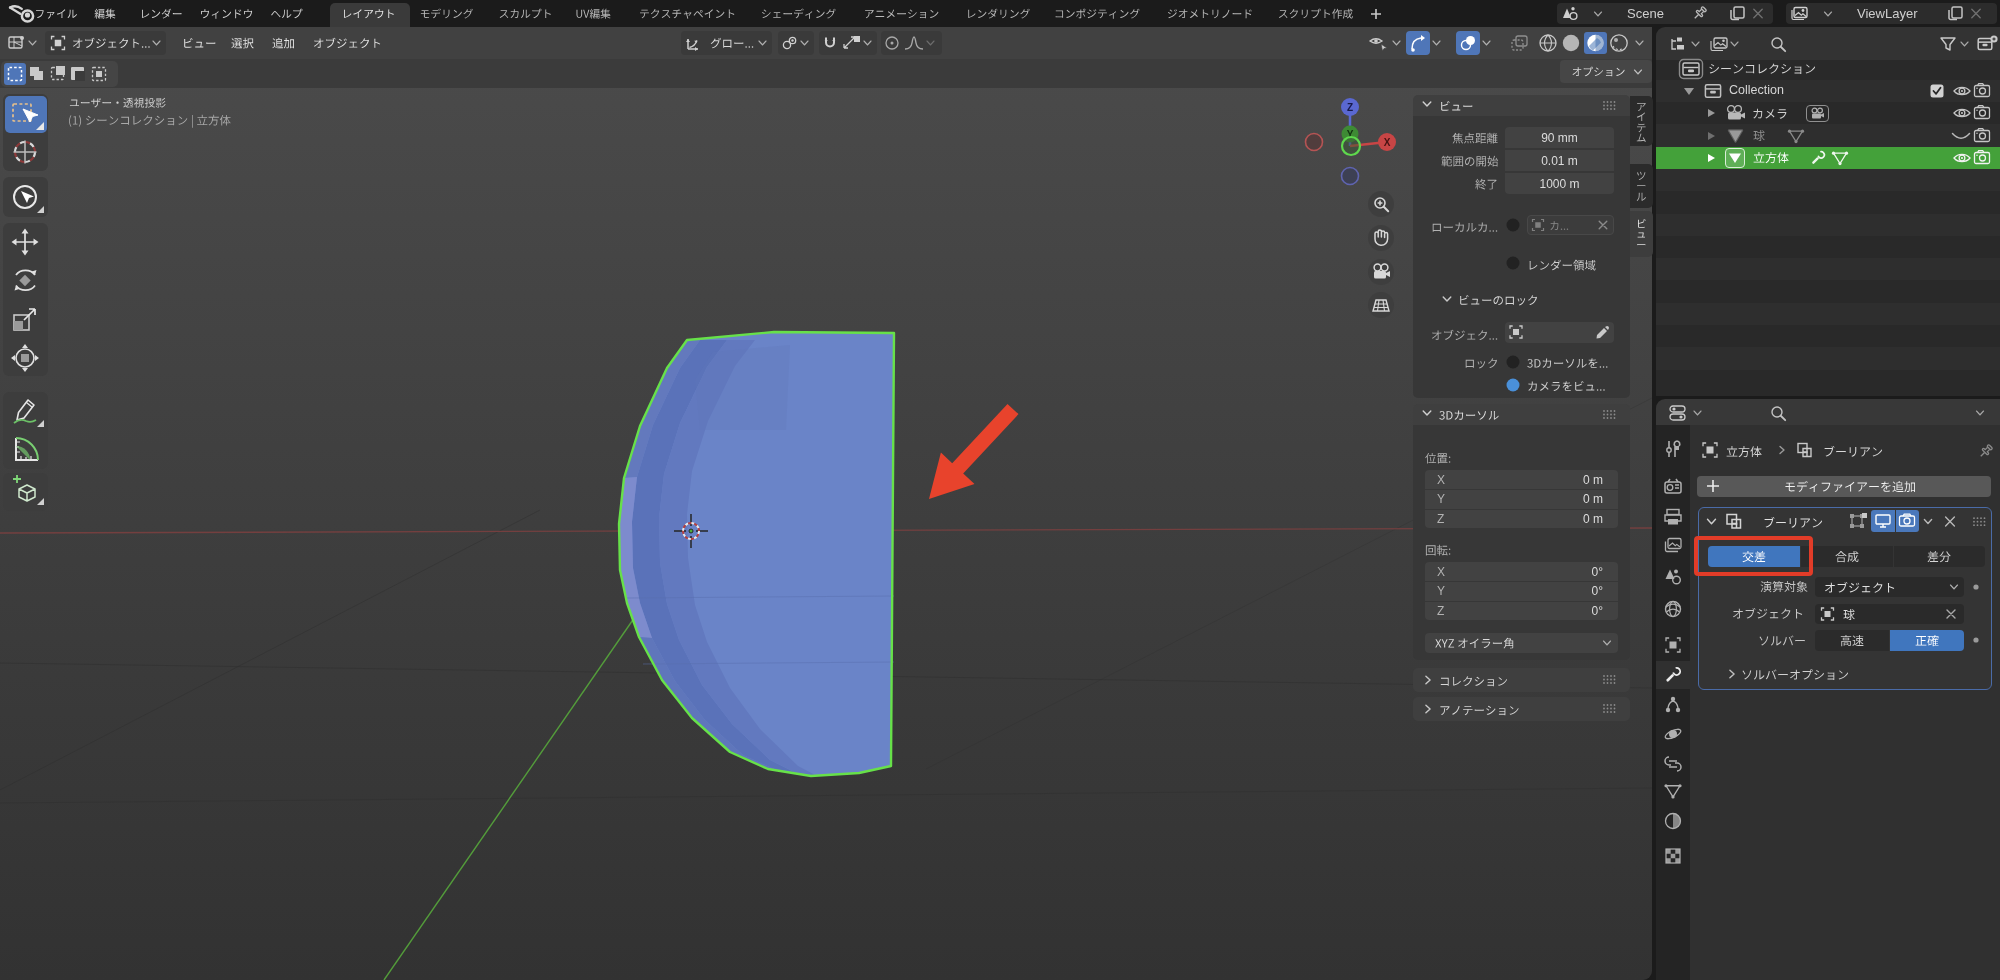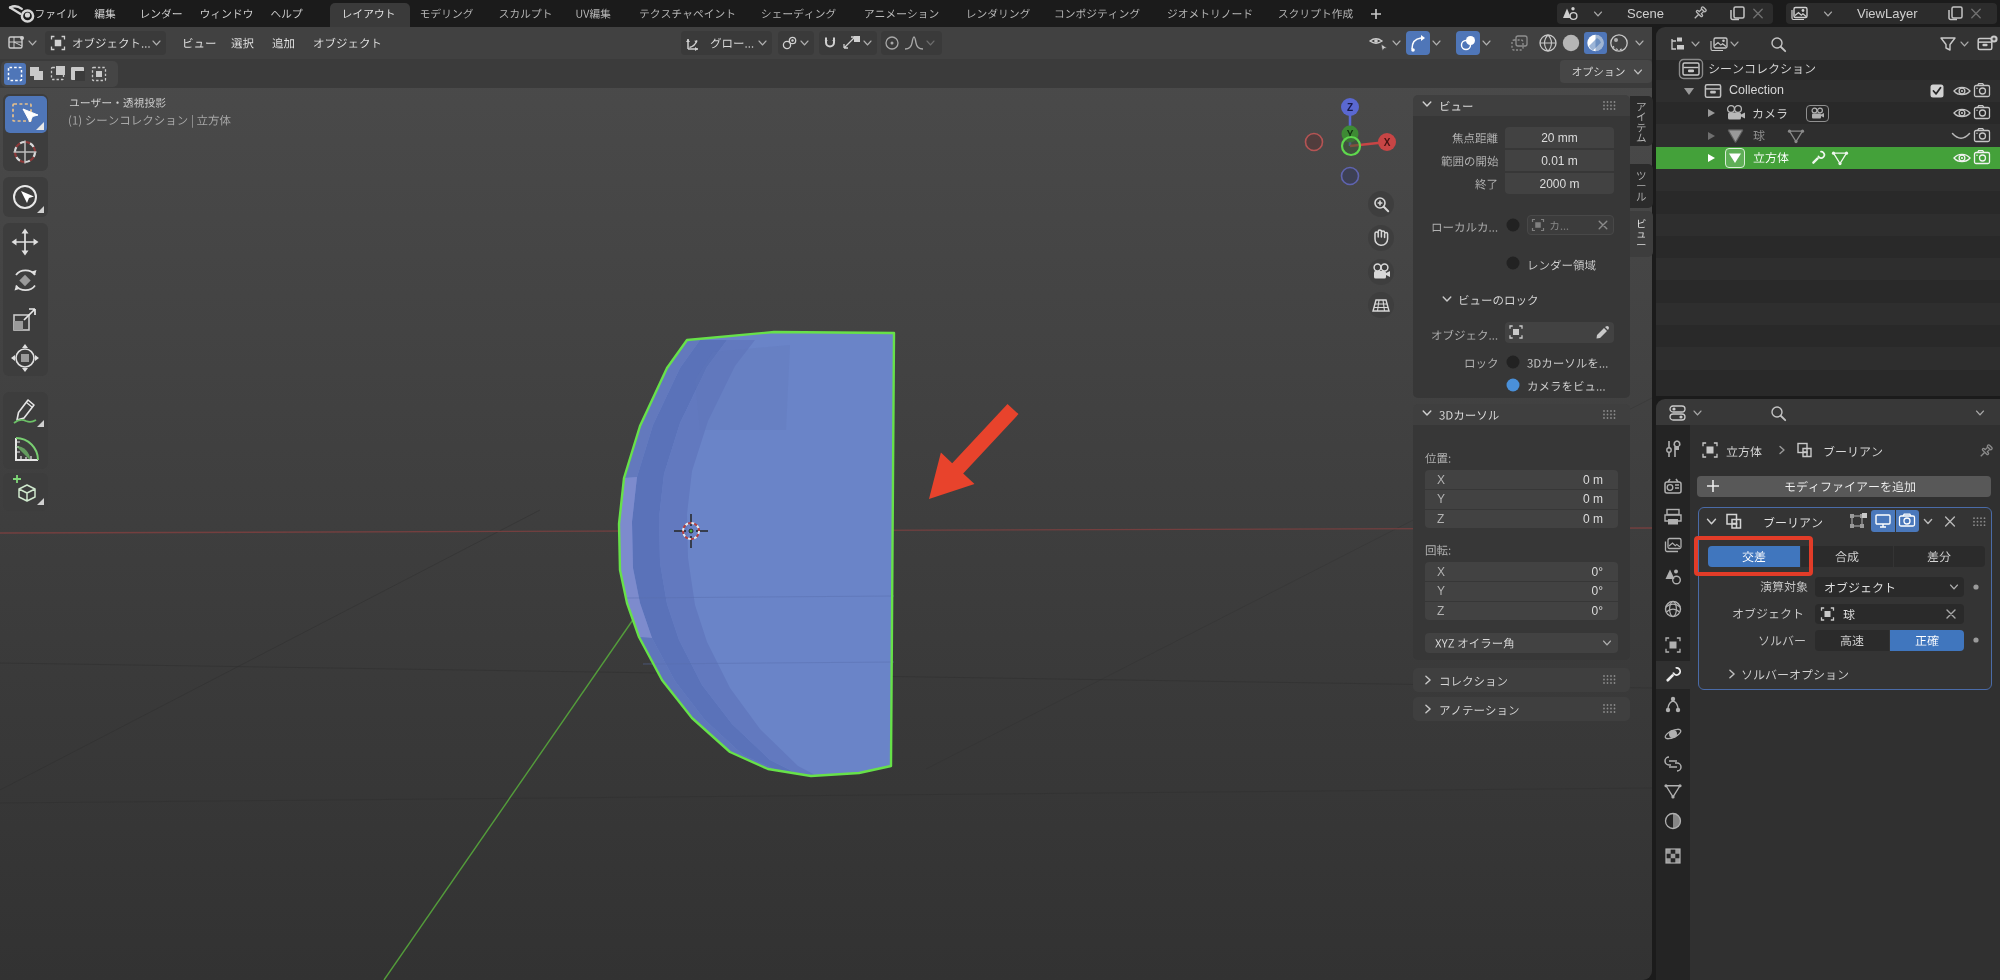--- a/index.html
+++ b/index.html
@@ -419,31 +419,31 @@
     <circle cx="12.5" cy="5.5" r="0.9" fill="#8a8a8a"></circle>
     <circle cx="2.0" cy="9.0" r="0.9" fill="#8a8a8a"></circle>
     <circle cx="5.5" cy="9.0" r="0.9" fill="#8a8a8a"></circle>
     <circle cx="9.0" cy="9.0" r="0.9" fill="#8a8a8a"></circle>
     <circle cx="12.5" cy="9.0" r="0.9" fill="#8a8a8a"></circle>
   </svg>
 <div style="position:absolute;left:1505px;top:126.5px;width:109px;height:21.5px;background:#424242;border-radius:4px 4px 0 0;"></div>
 <svg style="position:absolute;left:1452.0px;top:130.5px" width="48" height="15" viewBox="0 -11.5 48 14.9">
     <path d="M4 -1.3C4.1 -0.6 4.2 0.3 4.2 0.8L5 0.7C5 0.2 4.9 -0.7 4.8 -1.4ZM6.3 -1.3C6.6 -0.6 6.9 0.3 7 0.8L7.9 0.6C7.8 0.1 7.4 -0.8 7.1 -1.4ZM8.7 -1.4C9.2 -0.7 9.9 0.3 10.2 0.9L11 0.6C10.7 0 10.1 -1 9.5 -1.6ZM2 -1.6C1.7 -0.8 1.1 0.1 0.6 0.6L1.3 0.9C2 0.4 2.5 -0.5 2.8 -1.4ZM3 -7.3H5.8V-6.3H3V-7.3ZM6.6 -9.6C6.5 -9.2 6.2 -8.6 5.9 -8.1H3.5C3.7 -8.5 4 -9 4.2 -9.4L3.3 -9.7C2.6 -8.2 1.5 -6.7 0.3 -5.8C0.6 -5.6 0.9 -5.3 1.1 -5.2C1.4 -5.5 1.8 -5.8 2.1 -6.2V-2H10.8V-2.8H6.7V-3.9H9.8V-4.6H6.7V-5.6H9.8V-6.3H6.7V-7.3H10.5V-8.1H6.8C7.1 -8.5 7.3 -8.9 7.6 -9.4ZM5.8 -5.6V-4.6H3V-5.6ZM5.8 -3.9V-2.8H3V-3.9Z M14.2 -5.3H20.2V-3.3H14.2ZM15.4 -1.5C15.6 -0.7 15.7 0.2 15.7 0.8L16.5 0.7C16.5 0.1 16.4 -0.8 16.2 -1.5ZM17.8 -1.5C18.1 -0.7 18.5 0.2 18.6 0.8L19.4 0.6C19.3 0 18.9 -0.9 18.6 -1.6ZM20.1 -1.6C20.7 -0.8 21.4 0.2 21.6 0.8L22.4 0.5C22.1 -0.1 21.5 -1.1 20.9 -1.9ZM13.5 -1.8C13.2 -0.9 12.6 0 12 0.5L12.8 0.9C13.4 0.3 14 -0.7 14.4 -1.6ZM13.4 -6.2V-2.5H21.1V-6.2H17.6V-7.6H22V-8.4H17.6V-9.7H16.7V-6.2Z M24.8 -8.4H27V-6.4H24.8ZM28.7 -9.2V0.9H29.5V0.4H34.1V-0.4H29.5V-2.4H33.4V-6.5H29.5V-8.4H33.9V-9.2ZM29.5 -5.7H32.6V-3.2H29.5ZM23.4 -0.5 23.6 0.4C24.8 0 26.6 -0.4 28.3 -0.8L28.2 -1.6L26.4 -1.1V-3.2H28.1V-4H26.4V-5.6H27.8V-9.2H24V-5.6H25.6V-1L24.8 -0.8V-4.6H24V-0.6Z M37.4 -9.7V-8.7H35V-8H40.6V-8.7H38.2V-9.7ZM43.8 -9.5C43.7 -8.9 43.4 -8.1 43.2 -7.5H42C42.2 -8.1 42.4 -8.8 42.6 -9.5L41.8 -9.7C41.4 -8.1 40.8 -6.5 40 -5.4V-7.5H39.3V-4.9H36.2V-7.5H35.5V-4.3H37.4L37.2 -3.5H35.2V0.9H35.9V-2.9H37.1C37 -2.3 36.9 -1.8 36.8 -1.3L36.2 -1.3L36.3 -0.7L38.7 -0.9C38.8 -0.7 38.8 -0.5 38.9 -0.3L39.4 -0.5C39.3 -1 39 -1.8 38.7 -2.4L38.1 -2.2C38.3 -2 38.4 -1.7 38.5 -1.4L37.5 -1.4C37.6 -1.8 37.7 -2.3 37.8 -2.9H39.6V0.1C39.6 0.2 39.5 0.2 39.4 0.2C39.3 0.3 38.8 0.3 38.3 0.2C38.4 0.4 38.5 0.7 38.5 0.9C39.2 0.9 39.7 0.9 40 0.8C40.2 0.7 40.3 0.5 40.3 0.1V-3.5H38L38.1 -4.3H40V-5.2C40.2 -5.1 40.5 -4.9 40.6 -4.8C40.7 -5 40.9 -5.3 41.1 -5.6V0.9H41.9V0.3H45.6V-0.5H44V-2.1H45.3V-2.8H44V-4.4H45.3V-5.1H44V-6.7H45.4V-7.5H44C44.2 -8 44.5 -8.7 44.7 -9.3ZM38.3 -7.7C38.1 -7.3 38 -7 37.8 -6.8C37.5 -7 37.1 -7.1 36.8 -7.3L36.5 -6.9C36.8 -6.7 37.1 -6.5 37.4 -6.3C37.1 -6 36.7 -5.6 36.4 -5.4C36.5 -5.3 36.8 -5.1 36.8 -5C37.2 -5.3 37.6 -5.6 37.9 -6C38.2 -5.7 38.5 -5.5 38.7 -5.3L39.1 -5.7C38.9 -5.9 38.6 -6.2 38.2 -6.4C38.5 -6.8 38.7 -7.1 38.9 -7.5ZM41.9 -4.4H43.2V-2.8H41.9ZM41.9 -5.1V-6.7H43.2V-5.1ZM41.9 -2.1H43.2V-0.5H41.9Z" fill="#b2b2b2"></path>
   </svg>
-<div style="position:absolute;left:1505px;top:131.5px;font:400 12px &quot;Liberation Sans&quot;,sans-serif;color:#dcdcdc;line-height:12px;white-space:nowrap;width:109px;text-align:center;">20 mm</div>
+<div style="position:absolute;left:1505px;top:131.5px;font:400 12px &quot;Liberation Sans&quot;,sans-serif;color:#dcdcdc;line-height:12px;white-space:nowrap;width:109px;text-align:center;">90 mm</div>
 <div style="position:absolute;left:1505px;top:149.5px;width:109px;height:21.5px;background:#424242;"></div>
 <svg style="position:absolute;left:1440.5px;top:153.5px" width="59" height="15" viewBox="0 -11.5 59 14.9">
     <path d="M1 -5V-1.8H2.9V-1.1H0.5V-0.4H2.9V0.9H3.6V-0.4H6V-1.1H3.6V-1.8H5.6V-5H3.6V-5.7H5.8V-6.3H3.6V-6.9H2.9V-6.3H0.7V-5.7H2.9V-5ZM6.3 -6.5V-0.5C6.3 0.5 6.6 0.8 7.7 0.8C7.9 0.8 9.5 0.8 9.8 0.8C10.8 0.8 11 0.3 11.1 -1.2C10.9 -1.2 10.5 -1.4 10.3 -1.5C10.3 -0.3 10.2 0 9.7 0C9.4 0 8.1 0 7.8 0C7.2 0 7.1 -0.1 7.1 -0.5V-5.7H9.7V-3.1C9.7 -2.9 9.6 -2.9 9.5 -2.9C9.3 -2.9 8.8 -2.9 8.2 -2.9C8.3 -2.7 8.4 -2.3 8.5 -2.1C9.3 -2.1 9.8 -2.1 10.1 -2.2C10.4 -2.4 10.5 -2.6 10.5 -3V-6.5ZM1.7 -3.1H2.9V-2.4H1.7ZM3.6 -3.1H4.8V-2.4H3.6ZM1.7 -4.5H2.9V-3.7H1.7ZM3.6 -4.5H4.8V-3.7H3.6ZM6.6 -9.7C6.4 -9.1 6 -8.6 5.6 -8.1V-8.8H2.6C2.7 -9 2.8 -9.3 2.9 -9.5L2.1 -9.7C1.7 -8.8 1.1 -7.9 0.4 -7.3C0.6 -7.2 1 -6.9 1.1 -6.8C1.5 -7.2 1.8 -7.6 2.1 -8H2.6C2.8 -7.7 3 -7.2 3.1 -7L3.9 -7.2C3.8 -7.4 3.6 -7.7 3.5 -8H5.6C5.3 -7.8 5.1 -7.5 4.8 -7.3C5 -7.2 5.4 -7 5.6 -6.9C5.9 -7.2 6.3 -7.6 6.6 -8H7.5C7.8 -7.6 8.2 -7.2 8.3 -6.8L9.1 -7.1C8.9 -7.4 8.7 -7.7 8.5 -8H11V-8.8H7.1C7.2 -9 7.3 -9.3 7.5 -9.5Z M18.3 -5.6V-4.1H16.4L16.4 -4.8V-5.6ZM15.6 -7.8V-6.3H14.1V-5.6H15.6V-4.8C15.6 -4.6 15.6 -4.3 15.6 -4.1H14V-3.3H15.5C15.3 -2.6 14.9 -1.9 14.1 -1.4C14.2 -1.2 14.5 -1 14.6 -0.8C15.7 -1.5 16.1 -2.3 16.3 -3.3H18.3V-1H19V-3.3H20.6V-4.1H19V-5.6H20.6V-6.3H19V-7.8H18.3V-6.3H16.4V-7.8ZM12.5 -9.1V0.9H13.3V0.4H21.2V0.9H22.1V-9.1ZM13.3 -0.4V-8.3H21.2V-0.4Z M28.5 -7.4C28.3 -6.3 28.1 -5.2 27.8 -4.3C27.2 -2.3 26.6 -1.6 26.1 -1.6C25.6 -1.6 24.9 -2.2 24.9 -3.7C24.9 -5.2 26.3 -7.1 28.5 -7.4ZM29.4 -7.4C31.4 -7.2 32.5 -5.8 32.5 -4.1C32.5 -2.1 31.1 -1 29.6 -0.6C29.3 -0.6 29 -0.5 28.6 -0.5L29.1 0.4C31.9 0 33.4 -1.6 33.4 -4C33.4 -6.4 31.7 -8.3 29 -8.3C26.2 -8.3 24 -6.1 24 -3.6C24 -1.7 25 -0.5 26.1 -0.5C27.1 -0.5 28 -1.7 28.7 -4.1C29.1 -5.2 29.3 -6.3 29.4 -7.4Z M41 -3.9V-2.6H39.4V-3.9ZM37.2 -2.6V-1.9H38.6C38.5 -1.2 38.2 -0.2 37.2 0.3C37.4 0.5 37.7 0.7 37.8 0.9C38.9 0.1 39.3 -1.1 39.4 -1.9H41V0.7H41.8V-1.9H43.3V-2.6H41.8V-3.9H43.1V-4.6H37.4V-3.9H38.6V-2.6ZM38.9 -7V-6H36.4V-7ZM38.9 -7.6H36.4V-8.5H38.9ZM44.2 -7V-5.9H41.6V-7ZM44.2 -7.6H41.6V-8.5H44.2ZM44.6 -9.2H40.7V-5.3H44.2V-0.2C44.2 -0 44.1 0 43.9 0C43.8 0 43.1 0 42.5 0C42.6 0.3 42.8 0.7 42.8 0.9C43.7 0.9 44.2 0.9 44.6 0.7C44.9 0.6 45 0.3 45 -0.2V-9.2ZM35.5 -9.2V0.9H36.4V-5.3H39.7V-9.2Z M51.6 -3.7V0.9H52.5V0.4H55.7V0.9H56.5V-3.7ZM52.5 -0.4V-3H55.7V-0.4ZM53.1 -9.7C52.8 -8.5 52.3 -6.8 51.8 -5.7L50.8 -5.7L50.9 -4.8L56.1 -5.2C56.3 -4.9 56.4 -4.6 56.5 -4.4L57.2 -4.8C56.9 -5.6 56.1 -6.9 55.3 -7.9L54.7 -7.5C55 -7 55.4 -6.5 55.7 -6L52.6 -5.8C53.1 -6.8 53.6 -8.3 54 -9.5ZM48.3 -9.7C48.1 -8.9 47.9 -8.1 47.8 -7.3H46.5V-6.5H47.6C47.3 -5 46.9 -3.6 46.6 -2.6L47.3 -2.3L47.5 -2.8C47.9 -2.5 48.3 -2.2 48.7 -1.9C48.1 -0.9 47.4 -0.2 46.6 0.3C46.7 0.4 47 0.7 47.1 1C48 0.4 48.8 -0.4 49.3 -1.4C49.8 -1 50.3 -0.6 50.5 -0.2L51.1 -0.9C50.7 -1.3 50.3 -1.7 49.7 -2.2C50.3 -3.4 50.6 -5.1 50.8 -7.2L50.3 -7.3L50.1 -7.3H48.6C48.8 -8.1 48.9 -8.9 49.1 -9.6ZM48.4 -6.5H49.9C49.8 -5 49.5 -3.7 49 -2.7C48.6 -3 48.1 -3.3 47.7 -3.5C47.9 -4.4 48.2 -5.5 48.4 -6.5Z" fill="#b2b2b2"></path>
   </svg>
 <div style="position:absolute;left:1505px;top:154.5px;font:400 12px &quot;Liberation Sans&quot;,sans-serif;color:#dcdcdc;line-height:12px;white-space:nowrap;width:109px;text-align:center;">0.01 m</div>
 <div style="position:absolute;left:1505px;top:172.5px;width:109px;height:21.5px;background:#424242;border-radius:0 0 4px 4px;"></div>
 <svg style="position:absolute;left:1475.0px;top:176.5px" width="25" height="15" viewBox="0 -11.5 25 14.9">
     <path d="M6.5 -3C7.3 -2.7 8.3 -2.1 8.8 -1.7L9.3 -2.3C8.8 -2.7 7.8 -3.3 7 -3.6ZM5.2 -0.9C6.8 -0.4 8.7 0.4 9.7 1L10.2 0.3C9.2 -0.3 7.3 -1.1 5.7 -1.5ZM3.4 -3C3.7 -2.3 4 -1.4 4.1 -0.8L4.8 -1.1C4.7 -1.6 4.4 -2.5 4.1 -3.2ZM1 -3.1C0.9 -2.1 0.7 -1 0.3 -0.3C0.5 -0.3 0.8 -0.1 1 -0C1.3 -0.7 1.6 -1.9 1.8 -3ZM6.5 -7.7H9.2C8.8 -7 8.3 -6.4 7.8 -5.9C7.3 -6.4 6.8 -7 6.5 -7.6ZM0.4 -4.5 0.5 -3.7 2.3 -3.8V0.9H3V-3.9L4 -3.9C4 -3.7 4.1 -3.5 4.2 -3.3L4.7 -3.6C4.8 -3.4 5 -3.2 5.1 -3C6 -3.5 7 -4 7.8 -4.8C8.7 -4 9.6 -3.3 10.6 -2.9C10.8 -3.1 11 -3.4 11.2 -3.6C10.2 -4 9.2 -4.6 8.4 -5.3C9.2 -6.1 9.8 -7.1 10.3 -8.2L9.8 -8.5L9.6 -8.5H7C7.2 -8.8 7.4 -9.2 7.6 -9.5L6.7 -9.7C6.3 -8.6 5.4 -7.3 4.2 -6.3C4.4 -6.2 4.7 -6 4.8 -5.8C5.3 -6.2 5.7 -6.6 6 -7C6.4 -6.4 6.8 -5.9 7.2 -5.4C6.5 -4.7 5.6 -4.2 4.7 -3.8C4.6 -4.4 4.2 -5.3 3.7 -5.9L3.1 -5.7C3.3 -5.4 3.5 -5 3.7 -4.6L2 -4.6C2.7 -5.6 3.6 -6.9 4.3 -8L3.5 -8.3C3.2 -7.7 2.8 -7 2.4 -6.3C2.2 -6.5 1.9 -6.8 1.7 -7C2.1 -7.7 2.6 -8.6 3 -9.3L2.2 -9.7C2 -9 1.6 -8.2 1.2 -7.5L0.9 -7.8L0.4 -7.2C1 -6.8 1.6 -6.1 1.9 -5.6C1.7 -5.2 1.4 -4.8 1.2 -4.5Z M12.6 -8.8V-7.9H20.1C19.4 -7.2 18.3 -6.3 17.4 -5.7H16.8V-0.2C16.8 0 16.7 0.1 16.5 0.1C16.2 0.1 15.3 0.1 14.4 0.1C14.5 0.3 14.7 0.7 14.7 0.9C15.9 0.9 16.7 0.9 17.1 0.8C17.6 0.6 17.7 0.4 17.7 -0.2V-5C19.1 -5.8 20.7 -7.1 21.7 -8.3L21.1 -8.8L20.8 -8.8Z" fill="#b2b2b2"></path>
   </svg>
-<div style="position:absolute;left:1505px;top:177.5px;font:400 12px &quot;Liberation Sans&quot;,sans-serif;color:#dcdcdc;line-height:12px;white-space:nowrap;width:109px;text-align:center;">2000 m</div>
+<div style="position:absolute;left:1505px;top:177.5px;font:400 12px &quot;Liberation Sans&quot;,sans-serif;color:#dcdcdc;line-height:12px;white-space:nowrap;width:109px;text-align:center;">1000 m</div>
 <svg style="position:absolute;left:1430.909px;top:219.5px" width="69" height="15" viewBox="0 -11.5 69 14.9">
     <path d="M1.7 -7.9C1.7 -7.6 1.7 -7.2 1.7 -7C1.7 -6.5 1.7 -1.8 1.7 -1.3C1.7 -0.9 1.7 -0.1 1.7 0.1H2.7L2.6 -0.6H8.9L8.9 0.1H9.9C9.9 -0 9.9 -0.9 9.9 -1.3C9.9 -1.7 9.9 -6.5 9.9 -7C9.9 -7.3 9.9 -7.6 9.9 -7.9C9.5 -7.9 9.1 -7.9 8.9 -7.9C8.3 -7.9 3.3 -7.9 2.7 -7.9C2.4 -7.9 2.1 -7.9 1.7 -7.9ZM2.6 -1.5V-6.9H8.9V-1.5Z M12.7 -5V-3.9C13 -3.9 13.6 -3.9 14.3 -3.9C15.1 -3.9 19.7 -3.9 20.6 -3.9C21.1 -3.9 21.6 -3.9 21.8 -3.9V-5C21.6 -5 21.1 -4.9 20.6 -4.9C19.7 -4.9 15.1 -4.9 14.3 -4.9C13.6 -4.9 13 -5 12.7 -5Z M32.8 -6.7 32.2 -7C32 -6.9 31.8 -6.9 31.5 -6.9H28.7C28.7 -7.3 28.8 -7.7 28.8 -8.1C28.8 -8.4 28.8 -8.8 28.8 -9.1H27.8C27.8 -8.8 27.8 -8.3 27.8 -8.1C27.8 -7.7 27.8 -7.3 27.8 -6.9H25.8C25.3 -6.9 24.9 -6.9 24.5 -7V-6C24.9 -6.1 25.3 -6.1 25.8 -6.1H27.7C27.4 -3.7 26.6 -2.3 25.4 -1.2C25.1 -0.9 24.6 -0.6 24.3 -0.4L25.1 0.3C27 -1 28.2 -2.8 28.6 -6.1H31.8C31.8 -4.8 31.7 -2 31.3 -1.1C31.1 -0.8 30.9 -0.7 30.6 -0.7C30.1 -0.7 29.5 -0.8 28.9 -0.9L29 0.1C29.6 0.1 30.3 0.2 30.8 0.2C31.5 0.2 31.8 -0.1 32.1 -0.5C32.6 -1.6 32.7 -5 32.8 -6.1C32.8 -6.2 32.8 -6.5 32.8 -6.7Z M40.5 -0.2 41.1 0.3C41.2 0.2 41.3 0.1 41.5 0C42.9 -0.7 44.5 -1.8 45.4 -3.2L44.9 -4C44 -2.7 42.6 -1.6 41.5 -1.1C41.5 -1.5 41.5 -7 41.5 -7.8C41.5 -8.2 41.6 -8.5 41.6 -8.6H40.5C40.5 -8.5 40.6 -8.2 40.6 -7.8C40.6 -7 40.6 -1.4 40.6 -0.9C40.6 -0.7 40.6 -0.4 40.5 -0.2ZM35.3 -0.3 36.1 0.3C37.1 -0.5 37.8 -1.6 38.2 -2.9C38.5 -4 38.5 -6.5 38.5 -7.8C38.5 -8.1 38.6 -8.5 38.6 -8.6H37.5C37.6 -8.3 37.6 -8.1 37.6 -7.8C37.6 -6.5 37.6 -4.2 37.3 -3.1C36.9 -2 36.2 -1 35.3 -0.3Z M55.8 -6.7 55.2 -7C55 -6.9 54.8 -6.9 54.5 -6.9H51.7C51.7 -7.3 51.8 -7.7 51.8 -8.1C51.8 -8.4 51.8 -8.8 51.8 -9.1H50.8C50.8 -8.8 50.8 -8.3 50.8 -8.1C50.8 -7.7 50.8 -7.3 50.8 -6.9H48.8C48.3 -6.9 47.9 -6.9 47.5 -7V-6C47.9 -6.1 48.3 -6.1 48.8 -6.1H50.7C50.4 -3.7 49.6 -2.3 48.4 -1.2C48.1 -0.9 47.6 -0.6 47.3 -0.4L48.1 0.3C50 -1 51.2 -2.8 51.6 -6.1H54.8C54.8 -4.8 54.7 -2 54.3 -1.1C54.1 -0.8 53.9 -0.7 53.6 -0.7C53.1 -0.7 52.5 -0.8 51.9 -0.9L52 0.1C52.6 0.1 53.3 0.2 53.8 0.2C54.5 0.2 54.8 -0.1 55.1 -0.5C55.6 -1.6 55.7 -5 55.8 -6.1C55.8 -6.2 55.8 -6.5 55.8 -6.7Z M59.1 0.1C59.5 0.1 59.9 -0.2 59.9 -0.6C59.9 -1.1 59.5 -1.4 59.1 -1.4C58.7 -1.4 58.3 -1.1 58.3 -0.6C58.3 -0.2 58.7 0.1 59.1 0.1Z M62.3 0.1C62.7 0.1 63.1 -0.2 63.1 -0.6C63.1 -1.1 62.7 -1.4 62.3 -1.4C61.9 -1.4 61.5 -1.1 61.5 -0.6C61.5 -0.2 61.9 0.1 62.3 0.1Z M65.5 0.1C65.9 0.1 66.3 -0.2 66.3 -0.6C66.3 -1.1 65.9 -1.4 65.5 -1.4C65.1 -1.4 64.7 -1.1 64.7 -0.6C64.7 -0.2 65.1 0.1 65.5 0.1Z" fill="#b2b2b2"></path>
   </svg>
 <svg style="position:absolute;left:1505px;top:217px;" width="16" height="16" viewBox="0 0 16 16">
     <circle cx="8" cy="8" r="6.5" fill="#222"></circle>
   </svg>
 <div style="position:absolute;left:1527px;top:215px;width:87px;height:20px;background:#3c3c3c;border-radius:4px;border:1px solid #484848;"></div>
 <svg style="position:absolute;left:1530px;top:218px;" width="16" height="14" viewBox="0 0 16 14">
     <path d="M2.5,3.975 v-2.475 h2.475 M11.025,1.5 h2.475 v2.475 M13.5,10.025 v2.475 h-2.475 M4.975,12.5 h-2.475 v-2.475" stroke="#808080" stroke-width="1.2" fill="none"></path>
     <rect x="5.25" y="4.25" width="5.5" height="5.5" fill="#808080"></rect>

